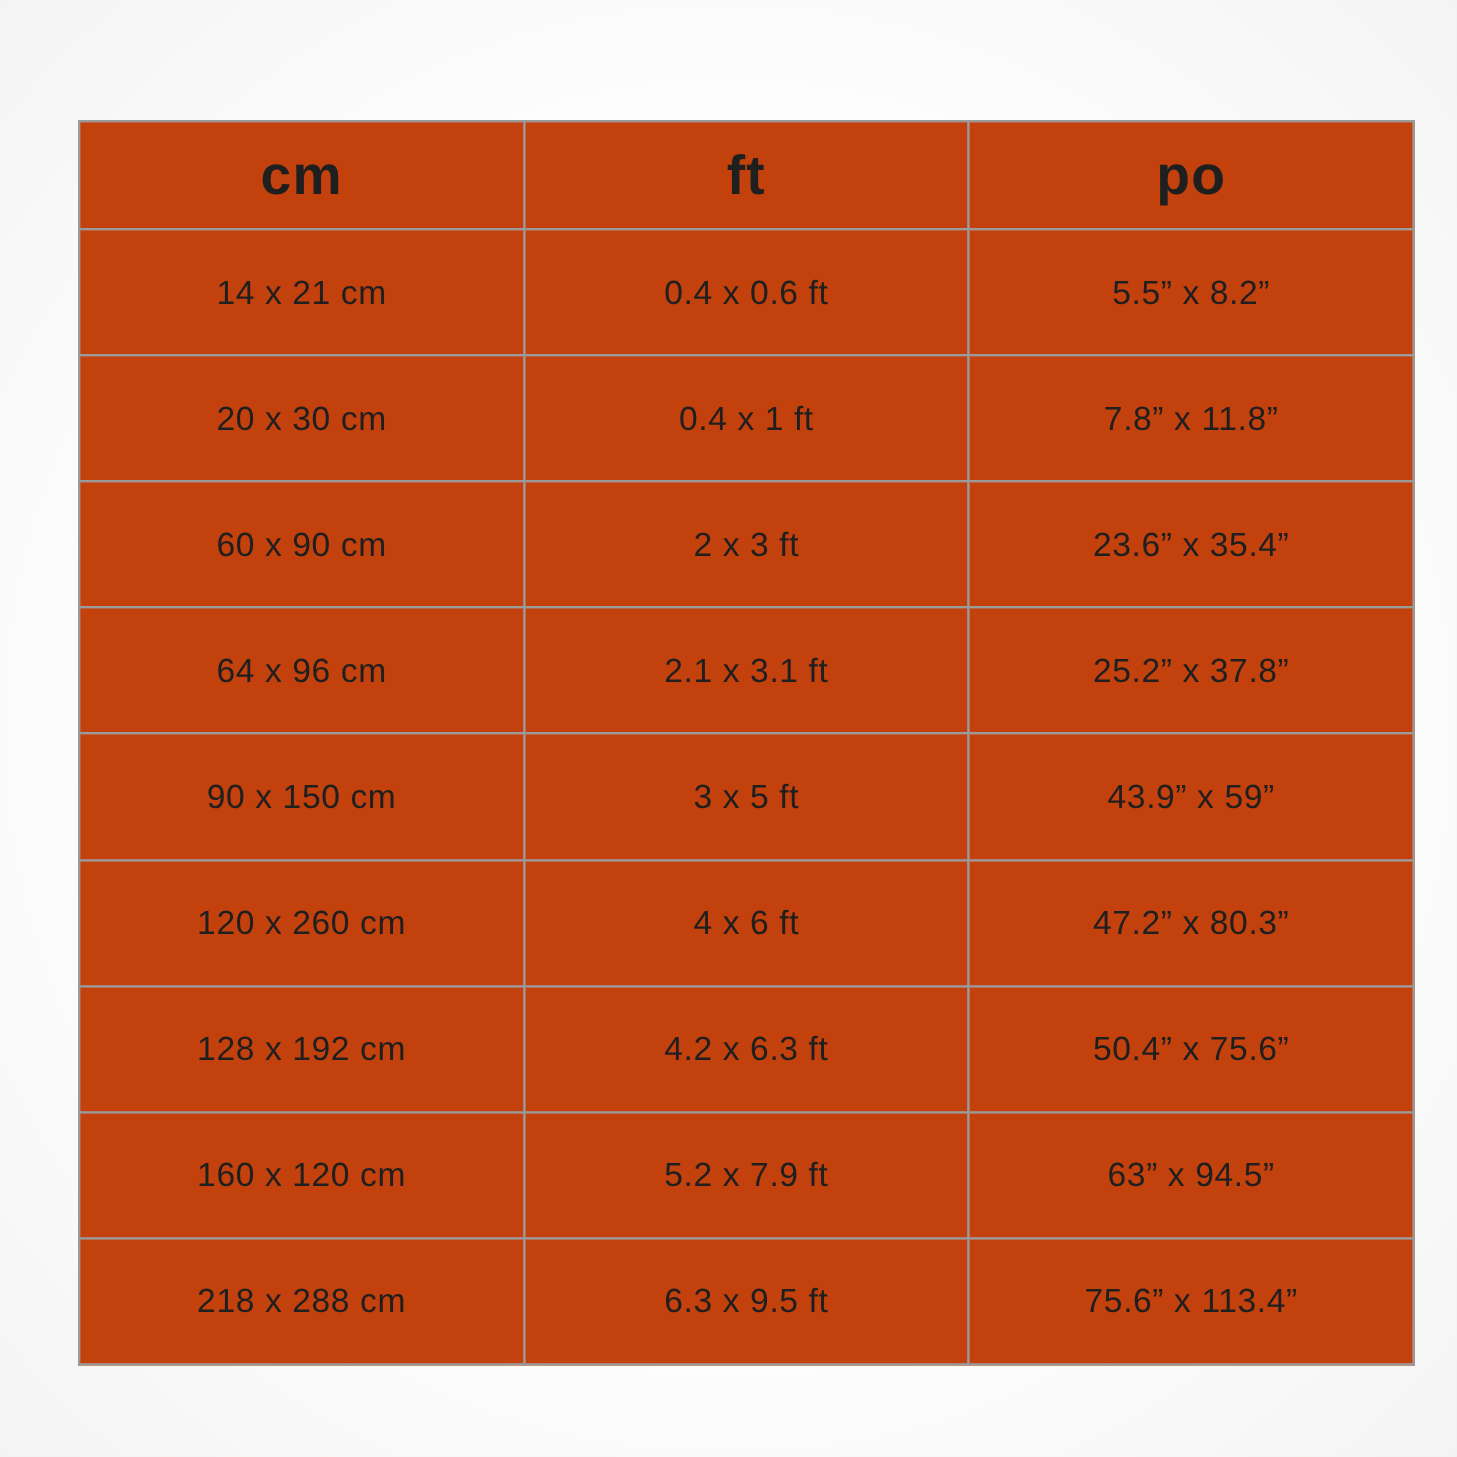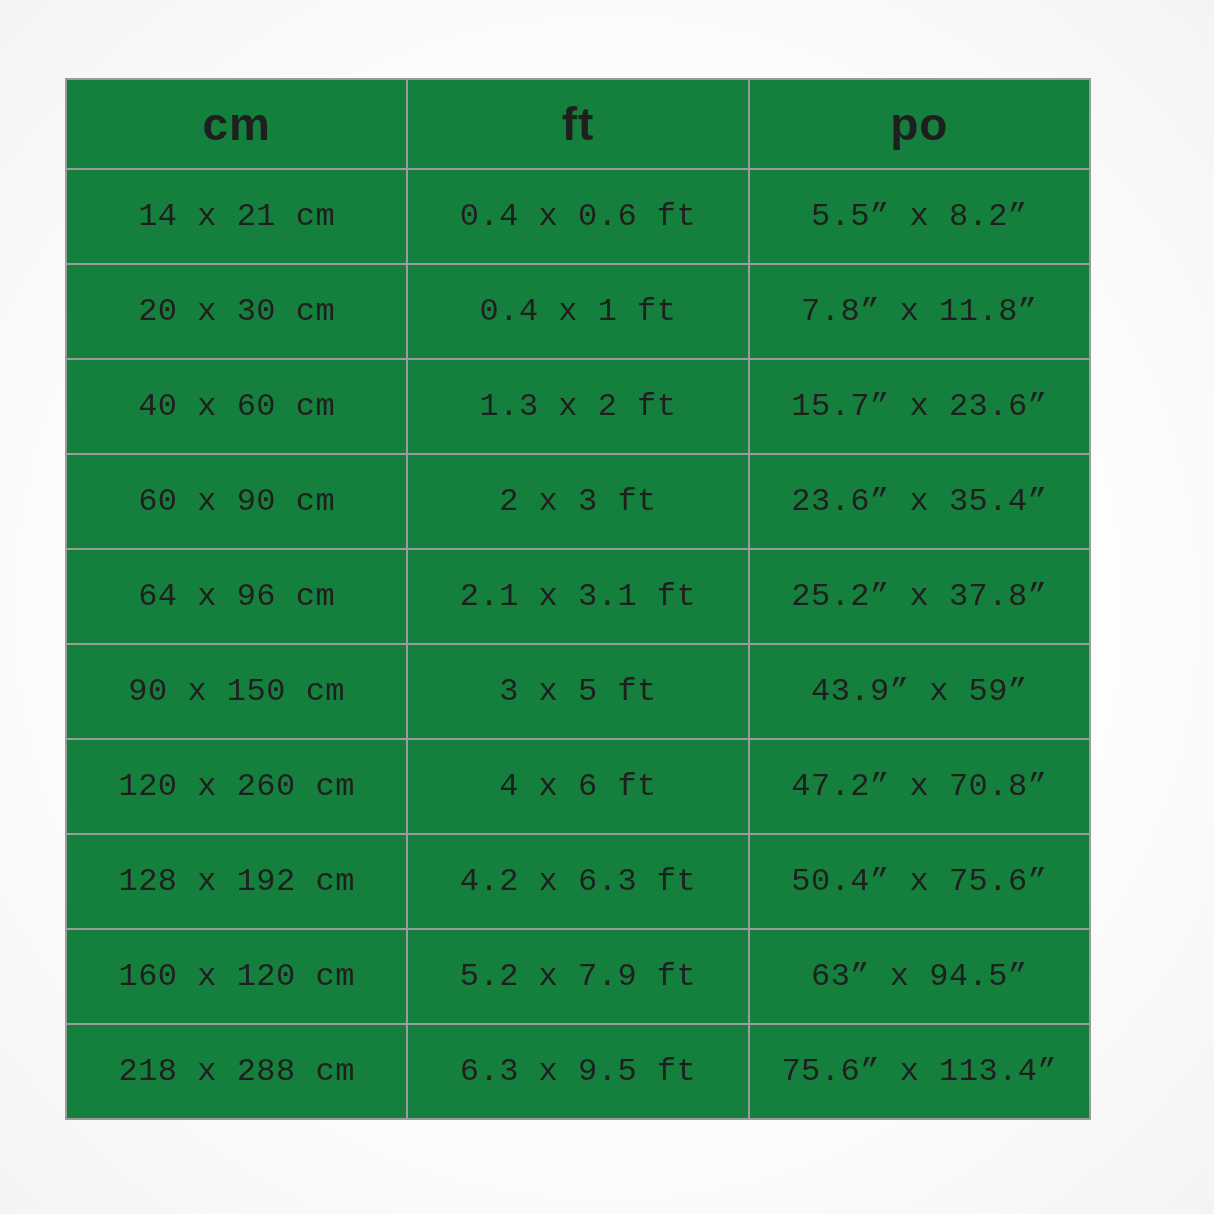--- a/index.html
+++ b/index.html
@@ -6,47 +6,46 @@
     margin: 0;
     padding: 0;
     width: 1214px;
     height: 1214px;
     background: radial-gradient(circle at 50% 50%, #fdfdfd 60%, #f4f4f4 100%);
     font-family: "Liberation Sans", sans-serif;
   }
   .size-table {
     position: absolute;
     left: 65px;
-    top: 78px;
-    width: 1026px;
+    top: 100px;
+    width: 1114px;
     height: 1038px;
     border-collapse: collapse;
     table-layout: fixed;
-    background: #15803d;
+    background: #c2410c;
   }
   .size-table th,
   .size-table td {
     border: 2px solid #9b9b9b;
     text-align: center;
     vertical-align: middle;
     color: #1f1f1f;
     padding: 0;
   }
   .size-table th {
     font-size: 46px;
     font-weight: 700;
     height: 88px;
     letter-spacing: 1px;
   }
   .size-table td {
-    font-size: 32px;
+    font-size: 28px;
     font-weight: 400;
     height: 93px;
     letter-spacing: 0.5px;
-    font-family: Liberation Mono, monospace;
   }
 </style>
 </head>
 <body>
 
 <table class="size-table">
   <thead>
     <tr>
       <th>cm</th>
       <th>ft</th>
@@ -58,43 +57,38 @@
       <td>14 x 21 cm</td>
       <td>0.4 x 0.6 ft</td>
       <td>5.5” x 8.2”</td>
     </tr>
     <tr>
       <td>20 x 30 cm</td>
       <td>0.4 x 1 ft</td>
       <td>7.8” x 11.8”</td>
     </tr>
     <tr>
-      <td>40 x 60 cm</td>
-      <td>1.3 x 2 ft</td>
-      <td>15.7” x 23.6”</td>
-    </tr>
-    <tr>
       <td>60 x 90 cm</td>
       <td>2 x 3 ft</td>
       <td>23.6” x 35.4”</td>
     </tr>
     <tr>
       <td>64 x 96 cm</td>
       <td>2.1 x 3.1 ft</td>
       <td>25.2” x 37.8”</td>
     </tr>
     <tr>
       <td>90 x 150 cm</td>
       <td>3 x 5 ft</td>
       <td>43.9” x 59”</td>
     </tr>
     <tr>
       <td>120 x 260 cm</td>
       <td>4 x 6 ft</td>
-      <td>47.2” x 70.8”</td>
+      <td>47.2” x 80.3”</td>
     </tr>
     <tr>
       <td>128 x 192 cm</td>
       <td>4.2 x 6.3 ft</td>
       <td>50.4” x 75.6”</td>
     </tr>
     <tr>
       <td>160 x 120 cm</td>
       <td>5.2 x 7.9 ft</td>
       <td>63” x 94.5”</td>

